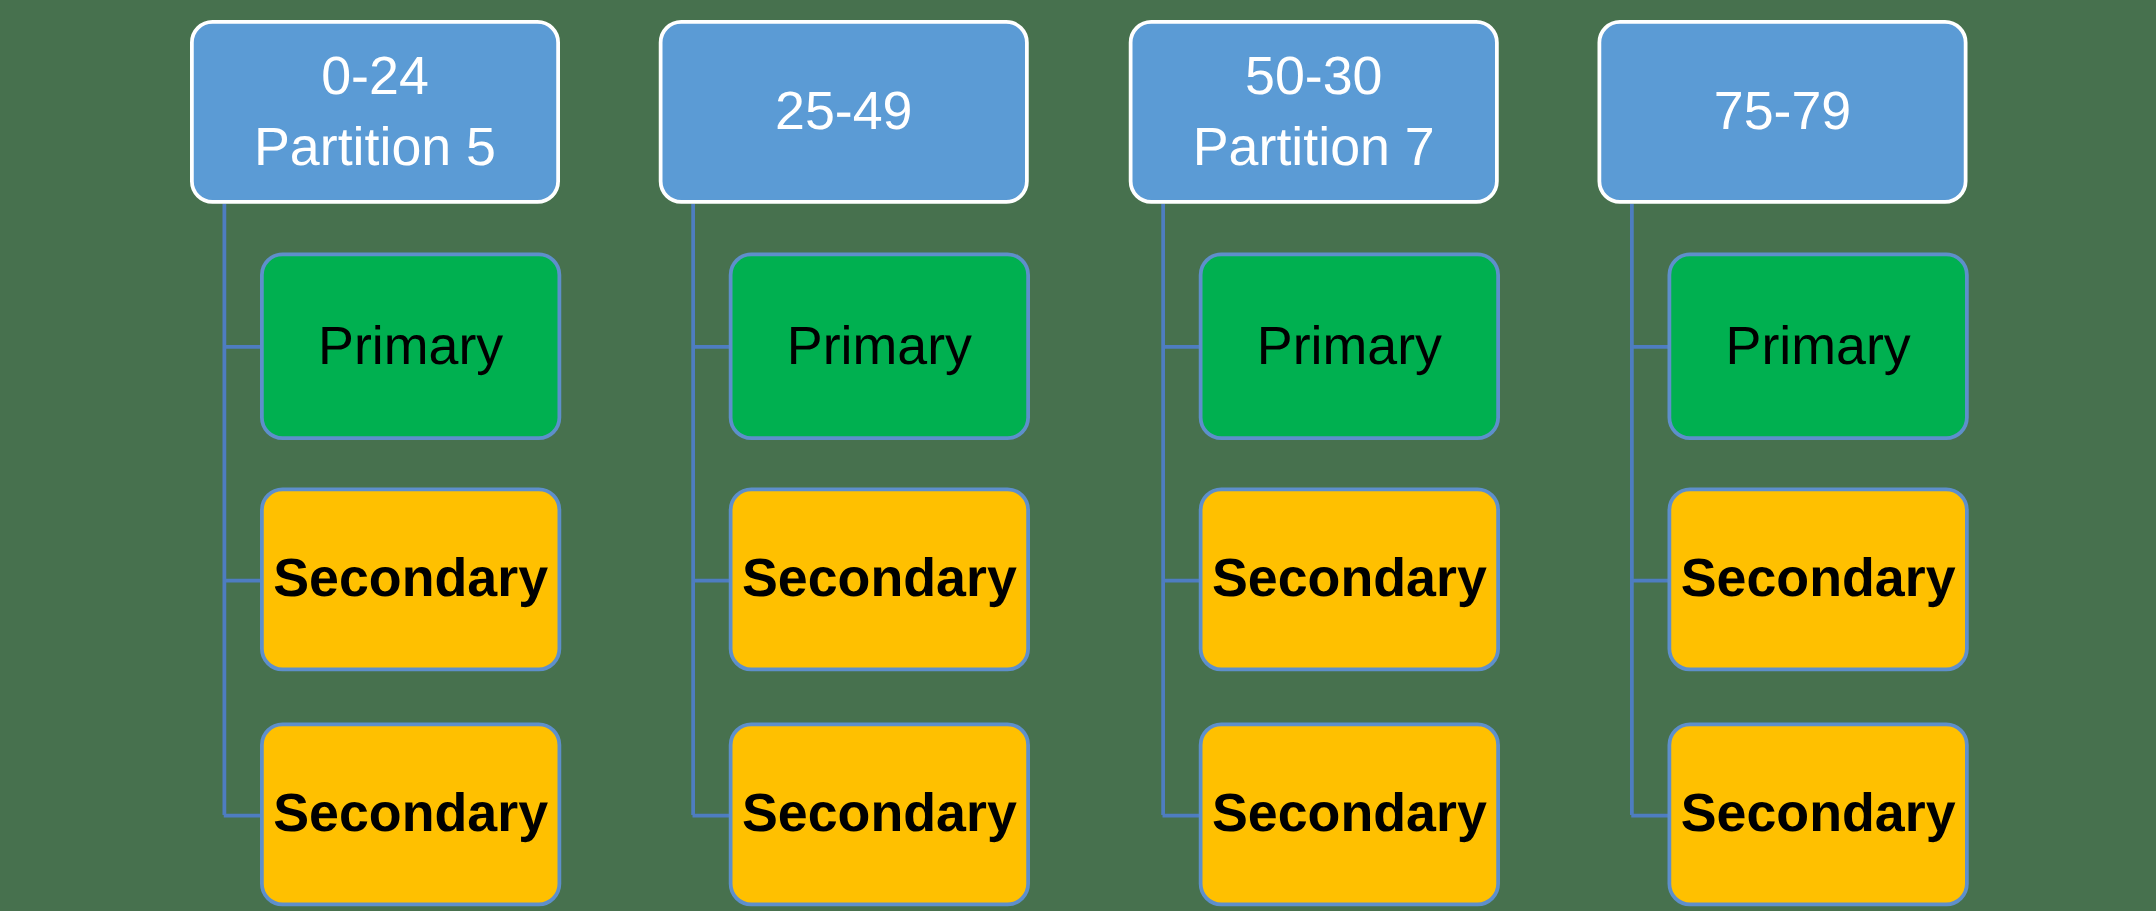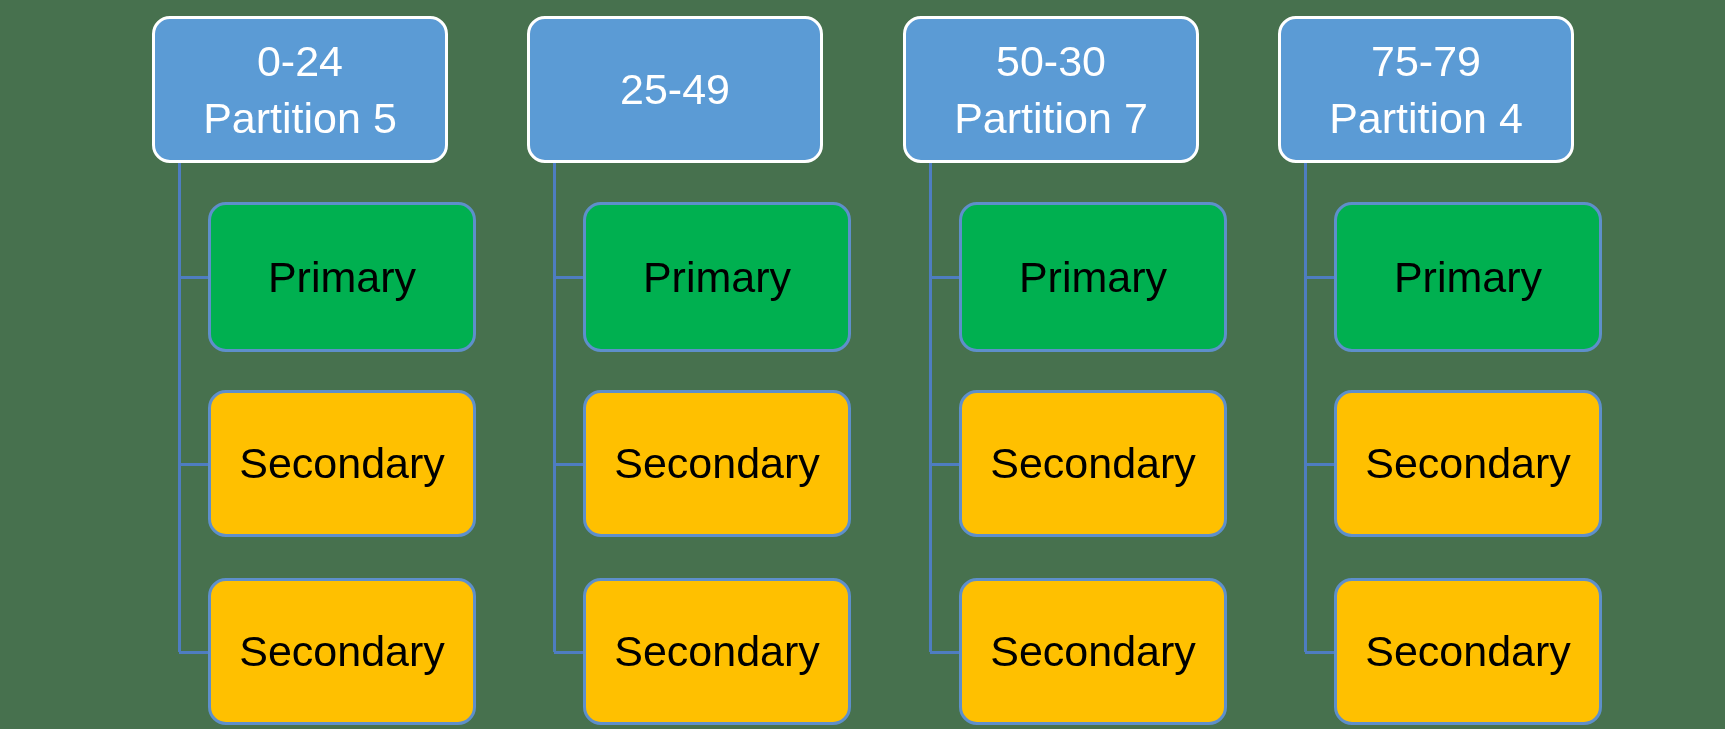--- a/index.html
+++ b/index.html
@@ -41,33 +41,33 @@
     width: 296px;
     height: 147px;
     background: var(--header-fill, #5B9BD5);
     border: 3px solid var(--header-border, #FFFFFF);
     color: var(--header-text, #FFFFFF);
     font-size: 43px;
     line-height: 57px;
   }
   .child {
     left: 56px;
-    width: 268px;
+    width: 241px;
     background: #ccc;
     border: 3px solid var(--child-border, #5E8FCB);
     color: var(--node-text, #000000);
     font-size: 43px;
     align-items: center;
   }
   .primary {
     top: 202px;
     height: 150px;
     background: var(--primary-fill, #00B050);
   }
-  .secondary { background: var(--secondary-fill, #FFC000); }
+  .secondary { background: var(--secondary-fill, #FFC000); font-weight: bold; }
   .secondary.s1 { top: 390px; height: 147px; }
   .secondary.s2 { top: 578px; height: 147px; }
 
   .vline {
     position: absolute;
     left: 26px;
     top: 163px;
     width: 2.5px;
     height: 489px;
     background: var(--connector, #4E7DC1);
@@ -147,21 +147,20 @@
     </div>
   </div>
 
   <div class="column">
     <div class="vline"></div>
     <div class="hline h1"></div>
     <div class="hline h2"></div>
     <div class="hline h3"></div>
     <div class="box header">
       <span>75-79</span>
-      <span>Partition 4</span>
     </div>
     <div class="box child primary">
       <span>Primary</span>
     </div>
     <div class="box child secondary s1">
       <span>Secondary</span>
     </div>
     <div class="box child secondary s2">
       <span>Secondary</span>
     </div>

